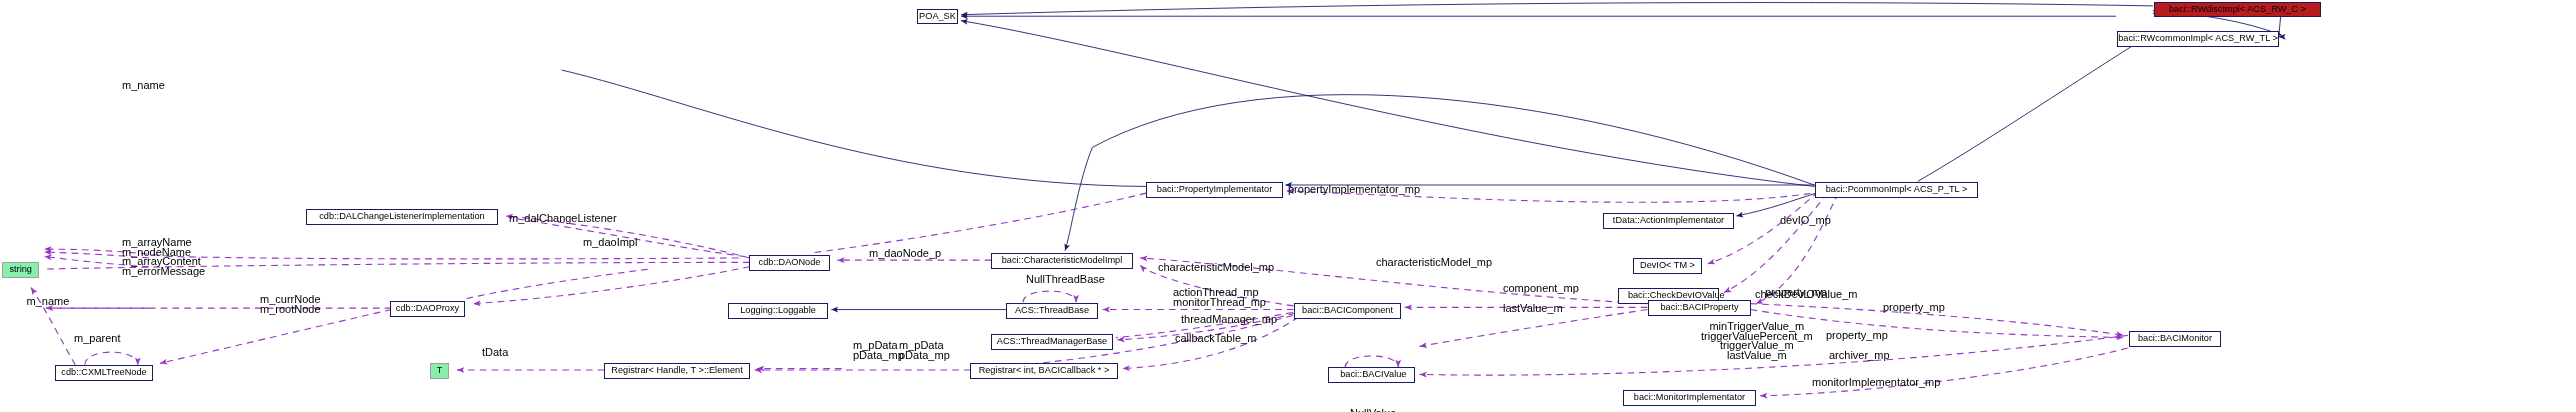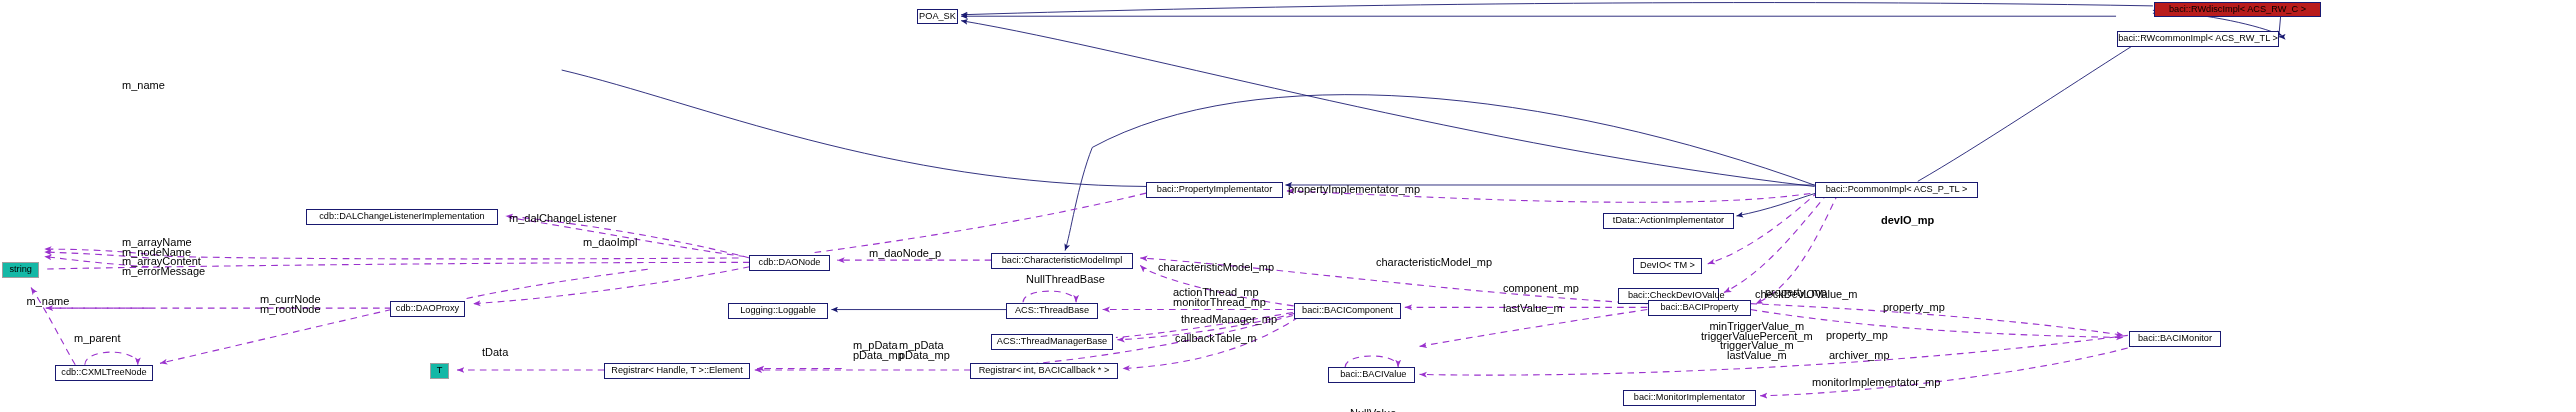--- a/index.html
+++ b/index.html
@@ -29,21 +29,21 @@
     padding:0 4.4px;
     height:15.5px;
     z-index:5;
   }
   .node.gray{
     background:#b91c1c;
     border:0.7px solid #191970;
   }
   .node.light{
     border:0.7px solid #a0a0a0;
-    background:#14b8a6;
+    background:#86efac;
     color:#000000;
   }
   .edgelabel{
     position:absolute;
     font-size:11px;
     color:#000000;
     line-height:9.6px;
     white-space:nowrap;
     z-index:6;
     background:transparent;
@@ -191,21 +191,21 @@
   <div class="node" style="left:604px;top:363px;width:146px;">Registrar&lt; Handle, T &gt;::Element</div>
   <div class="node" style="left:970px;top:363px;width:148px;">Registrar&lt; int, BACICallback * &gt;</div>
   <div class="node" style="left:1328px;top:367px;width:87px;padding-left:8px;">baci::BACIValue</div>
   <div class="node" style="left:1623px;top:390px;width:133px;">baci::MonitorImplementator</div>
 
   <div class="edgelabel" style="left:509px;top:214px;">m_dalChangeListener</div>
   <div class="edgelabel" style="left:122px;top:81px;">m_name</div>
   <div class="edgelabel" style="left:583px;top:238px;">m_daoImpl</div>
   <div class="edgelabel" style="left:869px;top:249px;">m_daoNode_p</div>
   <div class="edgelabel" style="left:1288px;top:185px;">propertyImplementator_mp</div>
-  <div class="edgelabel" style="left:1881px;top:216px;font-weight:bold;">devIO_mp</div>
+  <div class="edgelabel" style="left:1780px;top:216px;">devIO_mp</div>
   <div class="edgelabel" style="left:1755px;top:249px;margin-top:41px;">checkDevIOValue_m</div>
   <div class="edgelabel" style="left:1765px;top:288px;">property_mp</div>
   <div class="edgelabel" style="left:1158px;top:263px;">characteristicModel_mp</div>
   <div class="edgelabel" style="left:1376px;top:258px;">characteristicModel_mp</div>
   <div class="edgelabel" style="left:1026px;top:275px;">NullThreadBase</div>
   <div class="edgelabel" style="left:122px;top:238px;white-space:pre;">m_arrayName
 m_nodeName
 m_arrayContent
 m_errorMessage</div>
   <div class="edgelabel" style="left:1173px;top:288px;white-space:pre;">actionThread_mp

